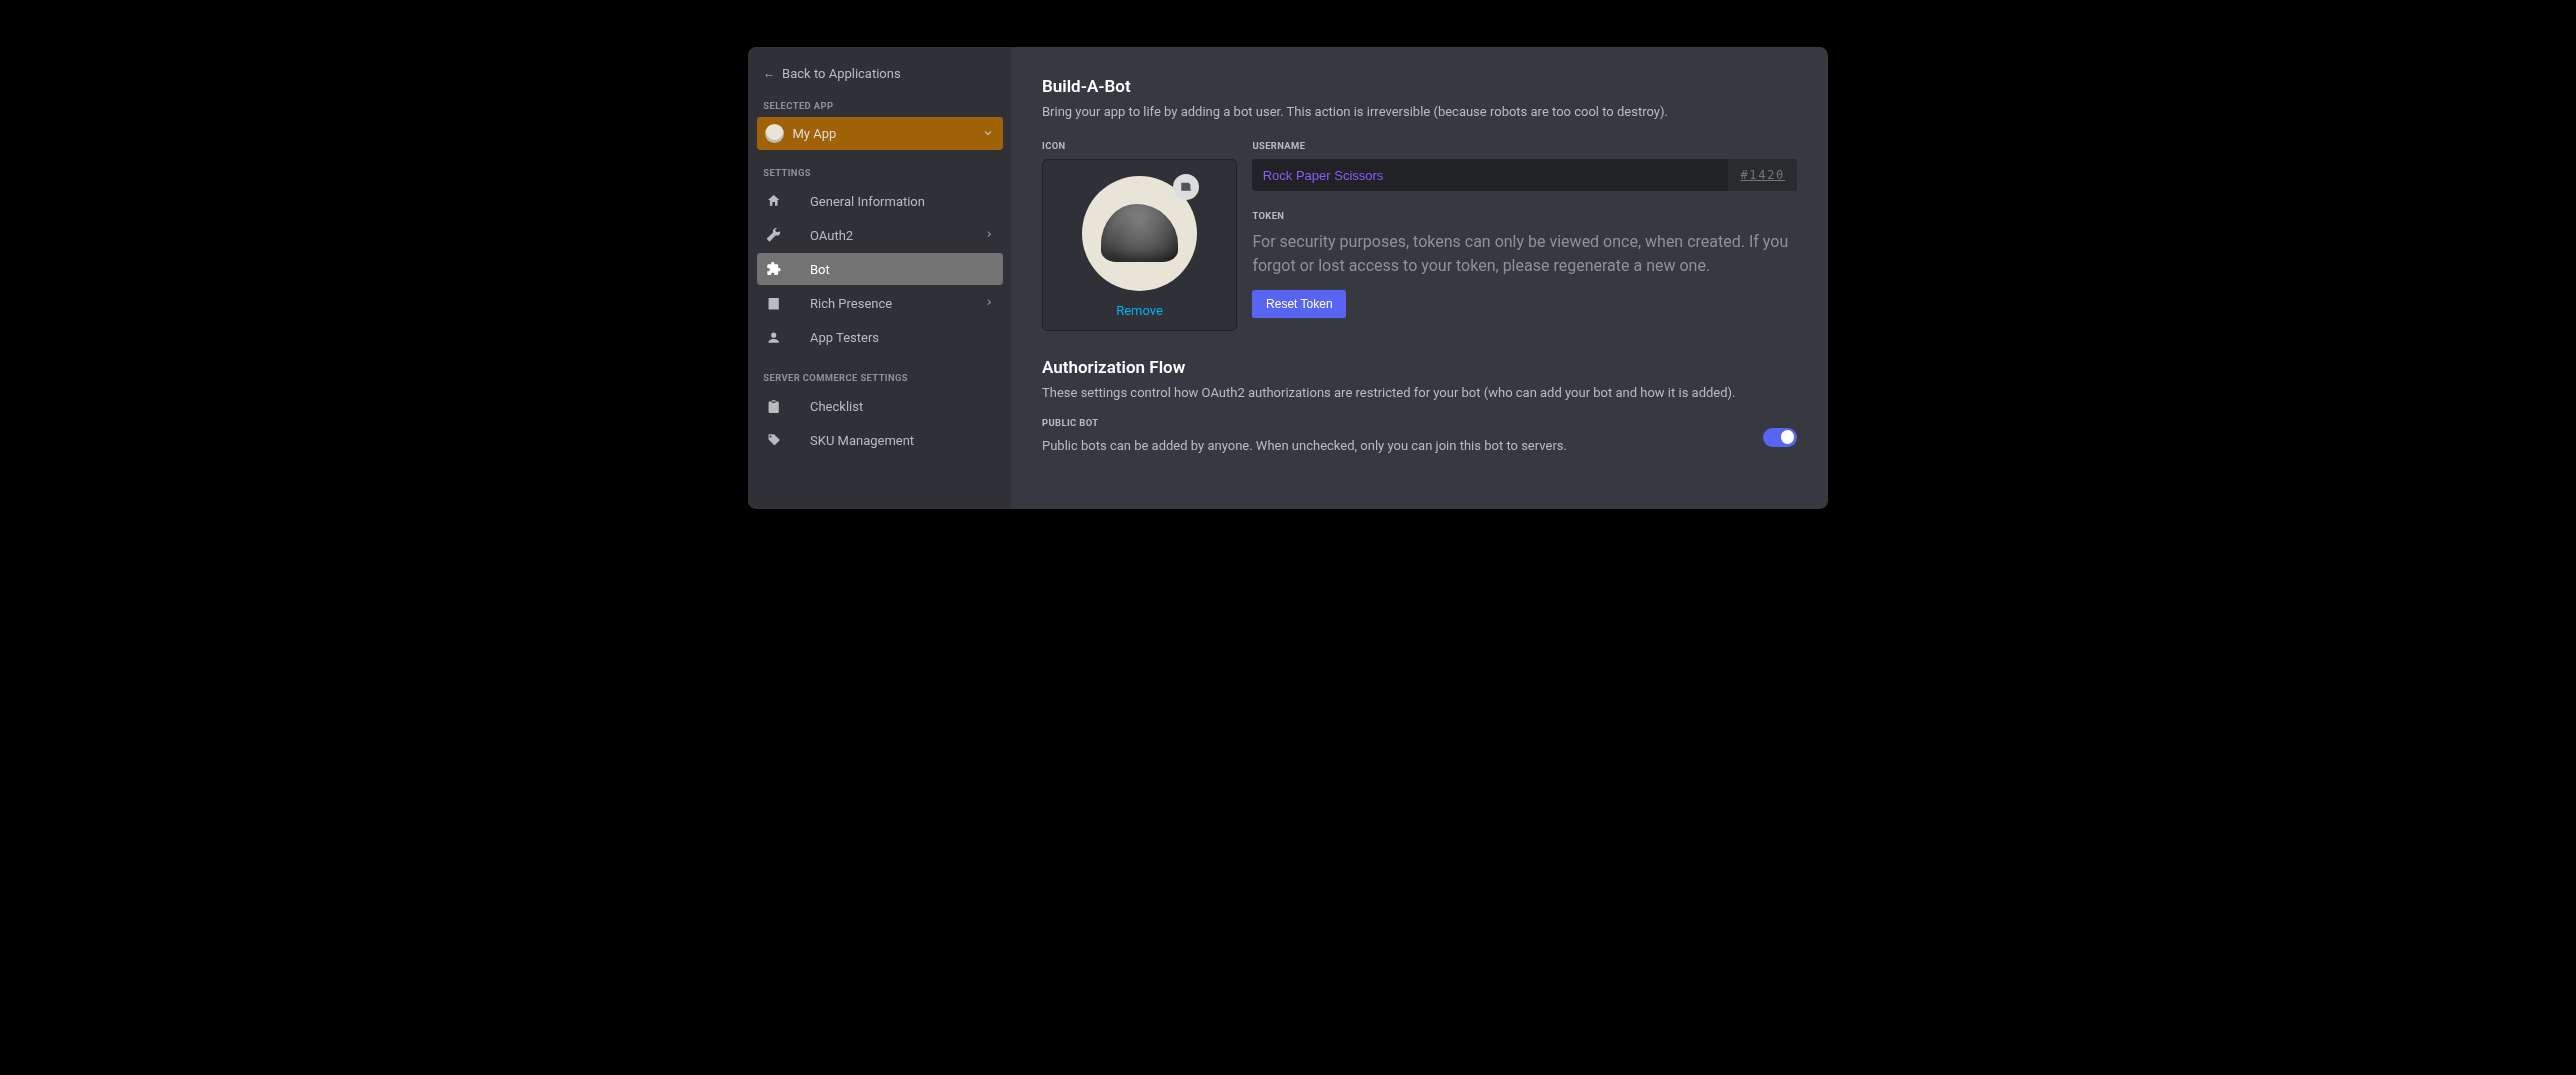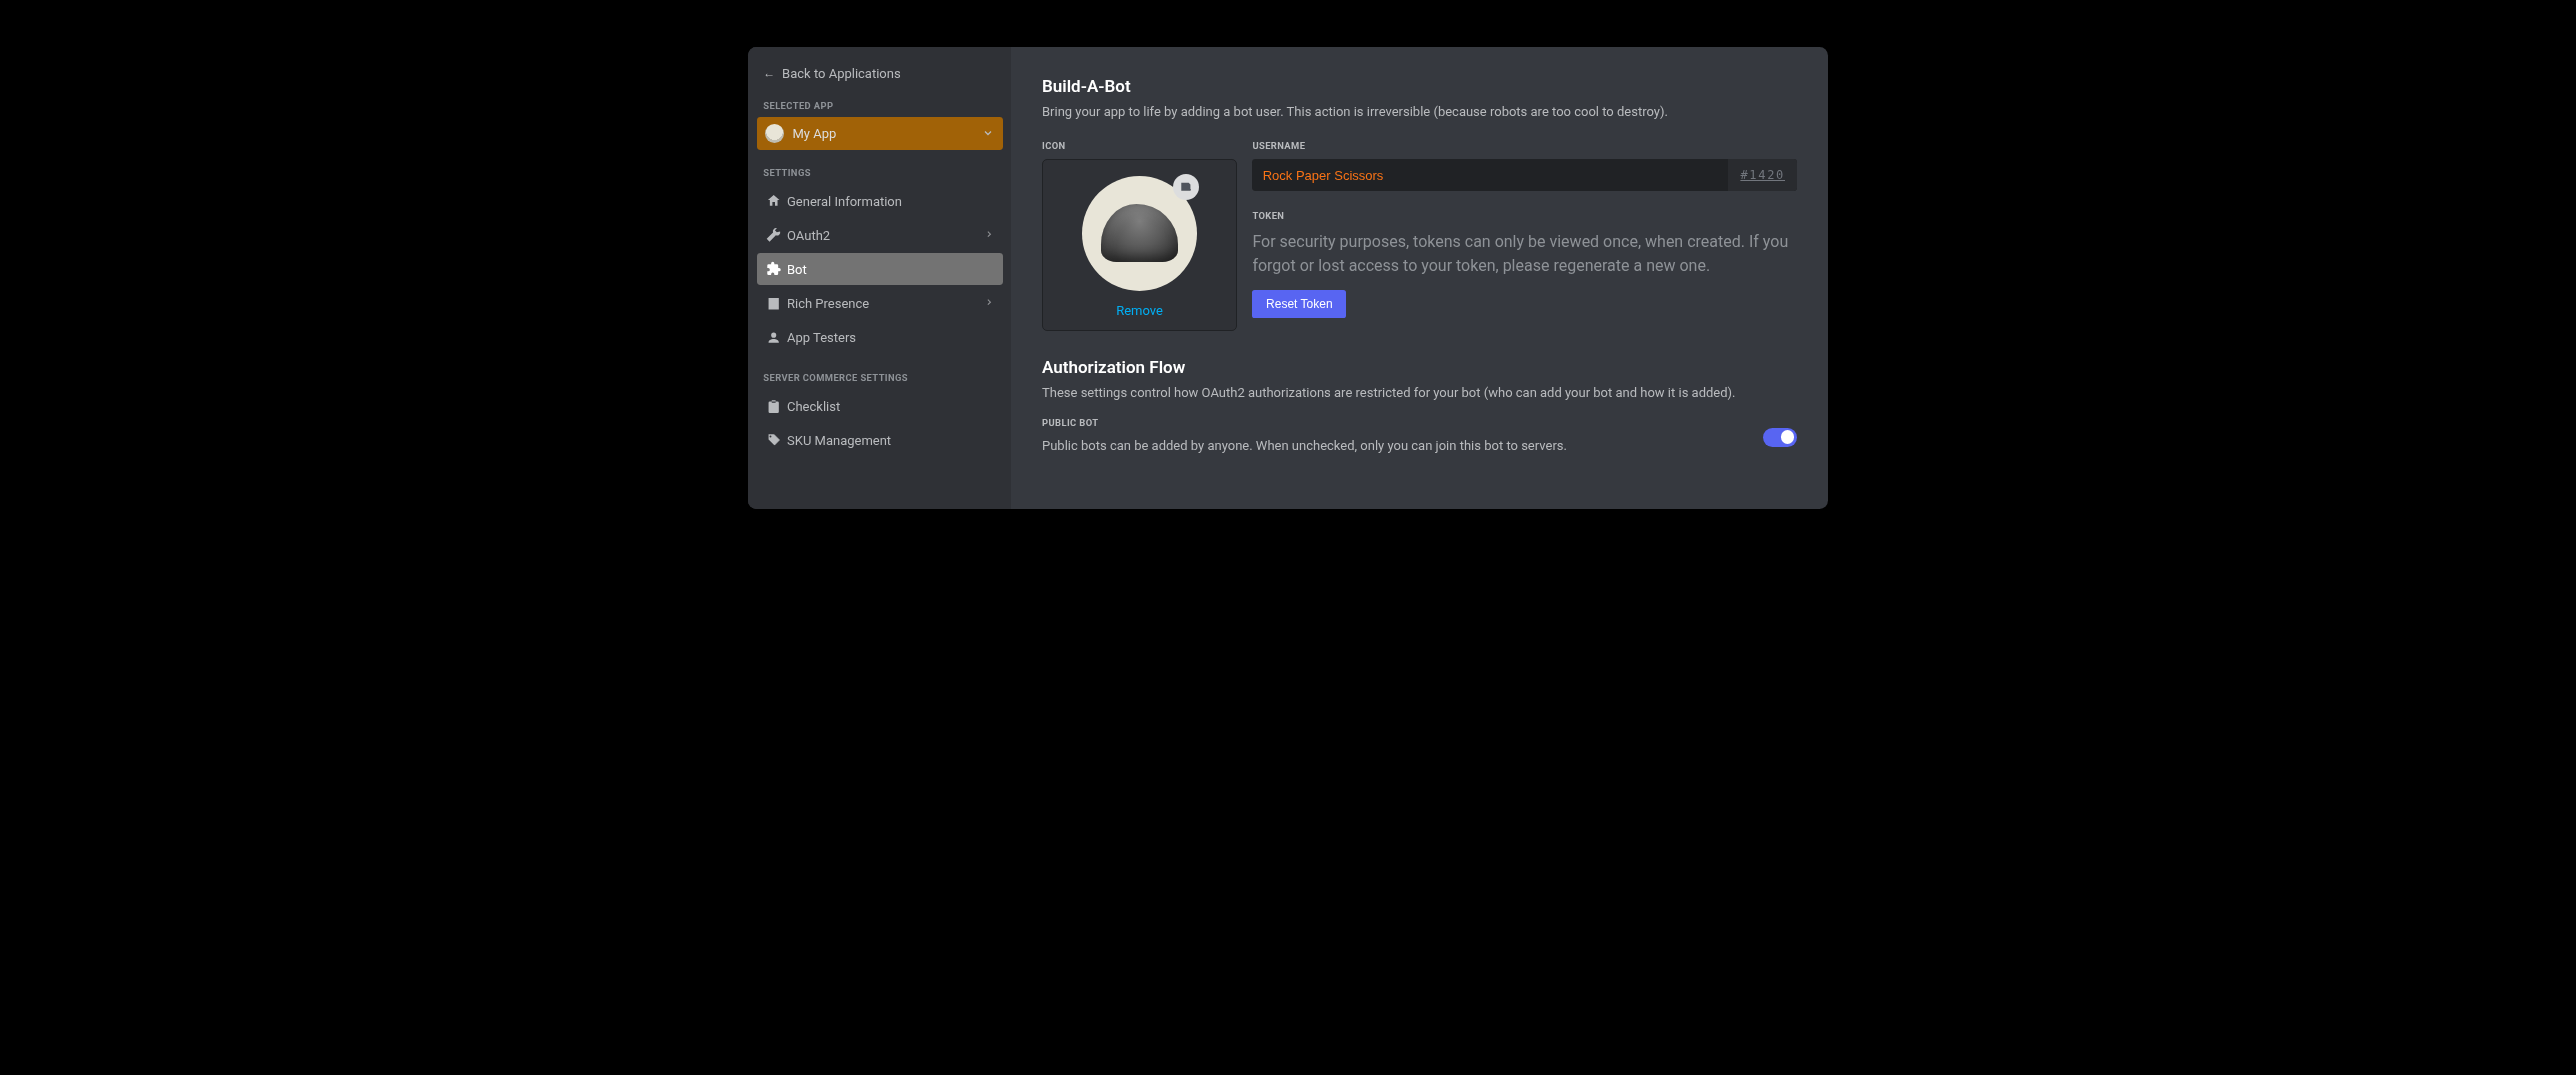--- a/index.html
+++ b/index.html
@@ -55,21 +55,21 @@
   }
   .app-select .avatar {
     width: 19px; height: 19px; border-radius: 50%;
     background: radial-gradient(circle at 50% 40%, #e8e5d8 55%, #c0bdb1 56%);
   }
   .app-select .label { color: #dcddde; font-size: 13px; flex: 1; }
   .app-select .chev { color: #b9bbbe; }
   .nav-item {
     display: flex;
     align-items: center;
-    gap: 5px;
+    gap: 28px;
     padding: 8.5px 8.5px;
     border-radius: 3.4px;
     color: #b9bbbe;
     font-size: 13px;
     cursor: pointer;
     margin-bottom: 1.7px;
   }
   .nav-item.active { background: #737373; color: #fff; }
   .nav-item .icon { width: 17px; display: flex; justify-content: center; }
   .nav-item .label { flex: 1; }
@@ -146,21 +146,21 @@
     background: #202225;
     border-radius: 3.4px;
     overflow: hidden;
     margin-bottom: 19px;
   }
   .input-wrap input {
     flex: 1;
     background: transparent;
     border: none;
     outline: none;
-    color: #f97316;
+    color: #8b5cf6;
     font-size: 13px;
     padding: 8.5px 10.3px;
   }
   .discrim {
     background: #292b2f;
     color: #72767d;
     font-family: ui-monospace, Menlo, Consolas, monospace;
     letter-spacing: 1.7px;
     padding: 8.5px 12px;
     font-size: 12px;

